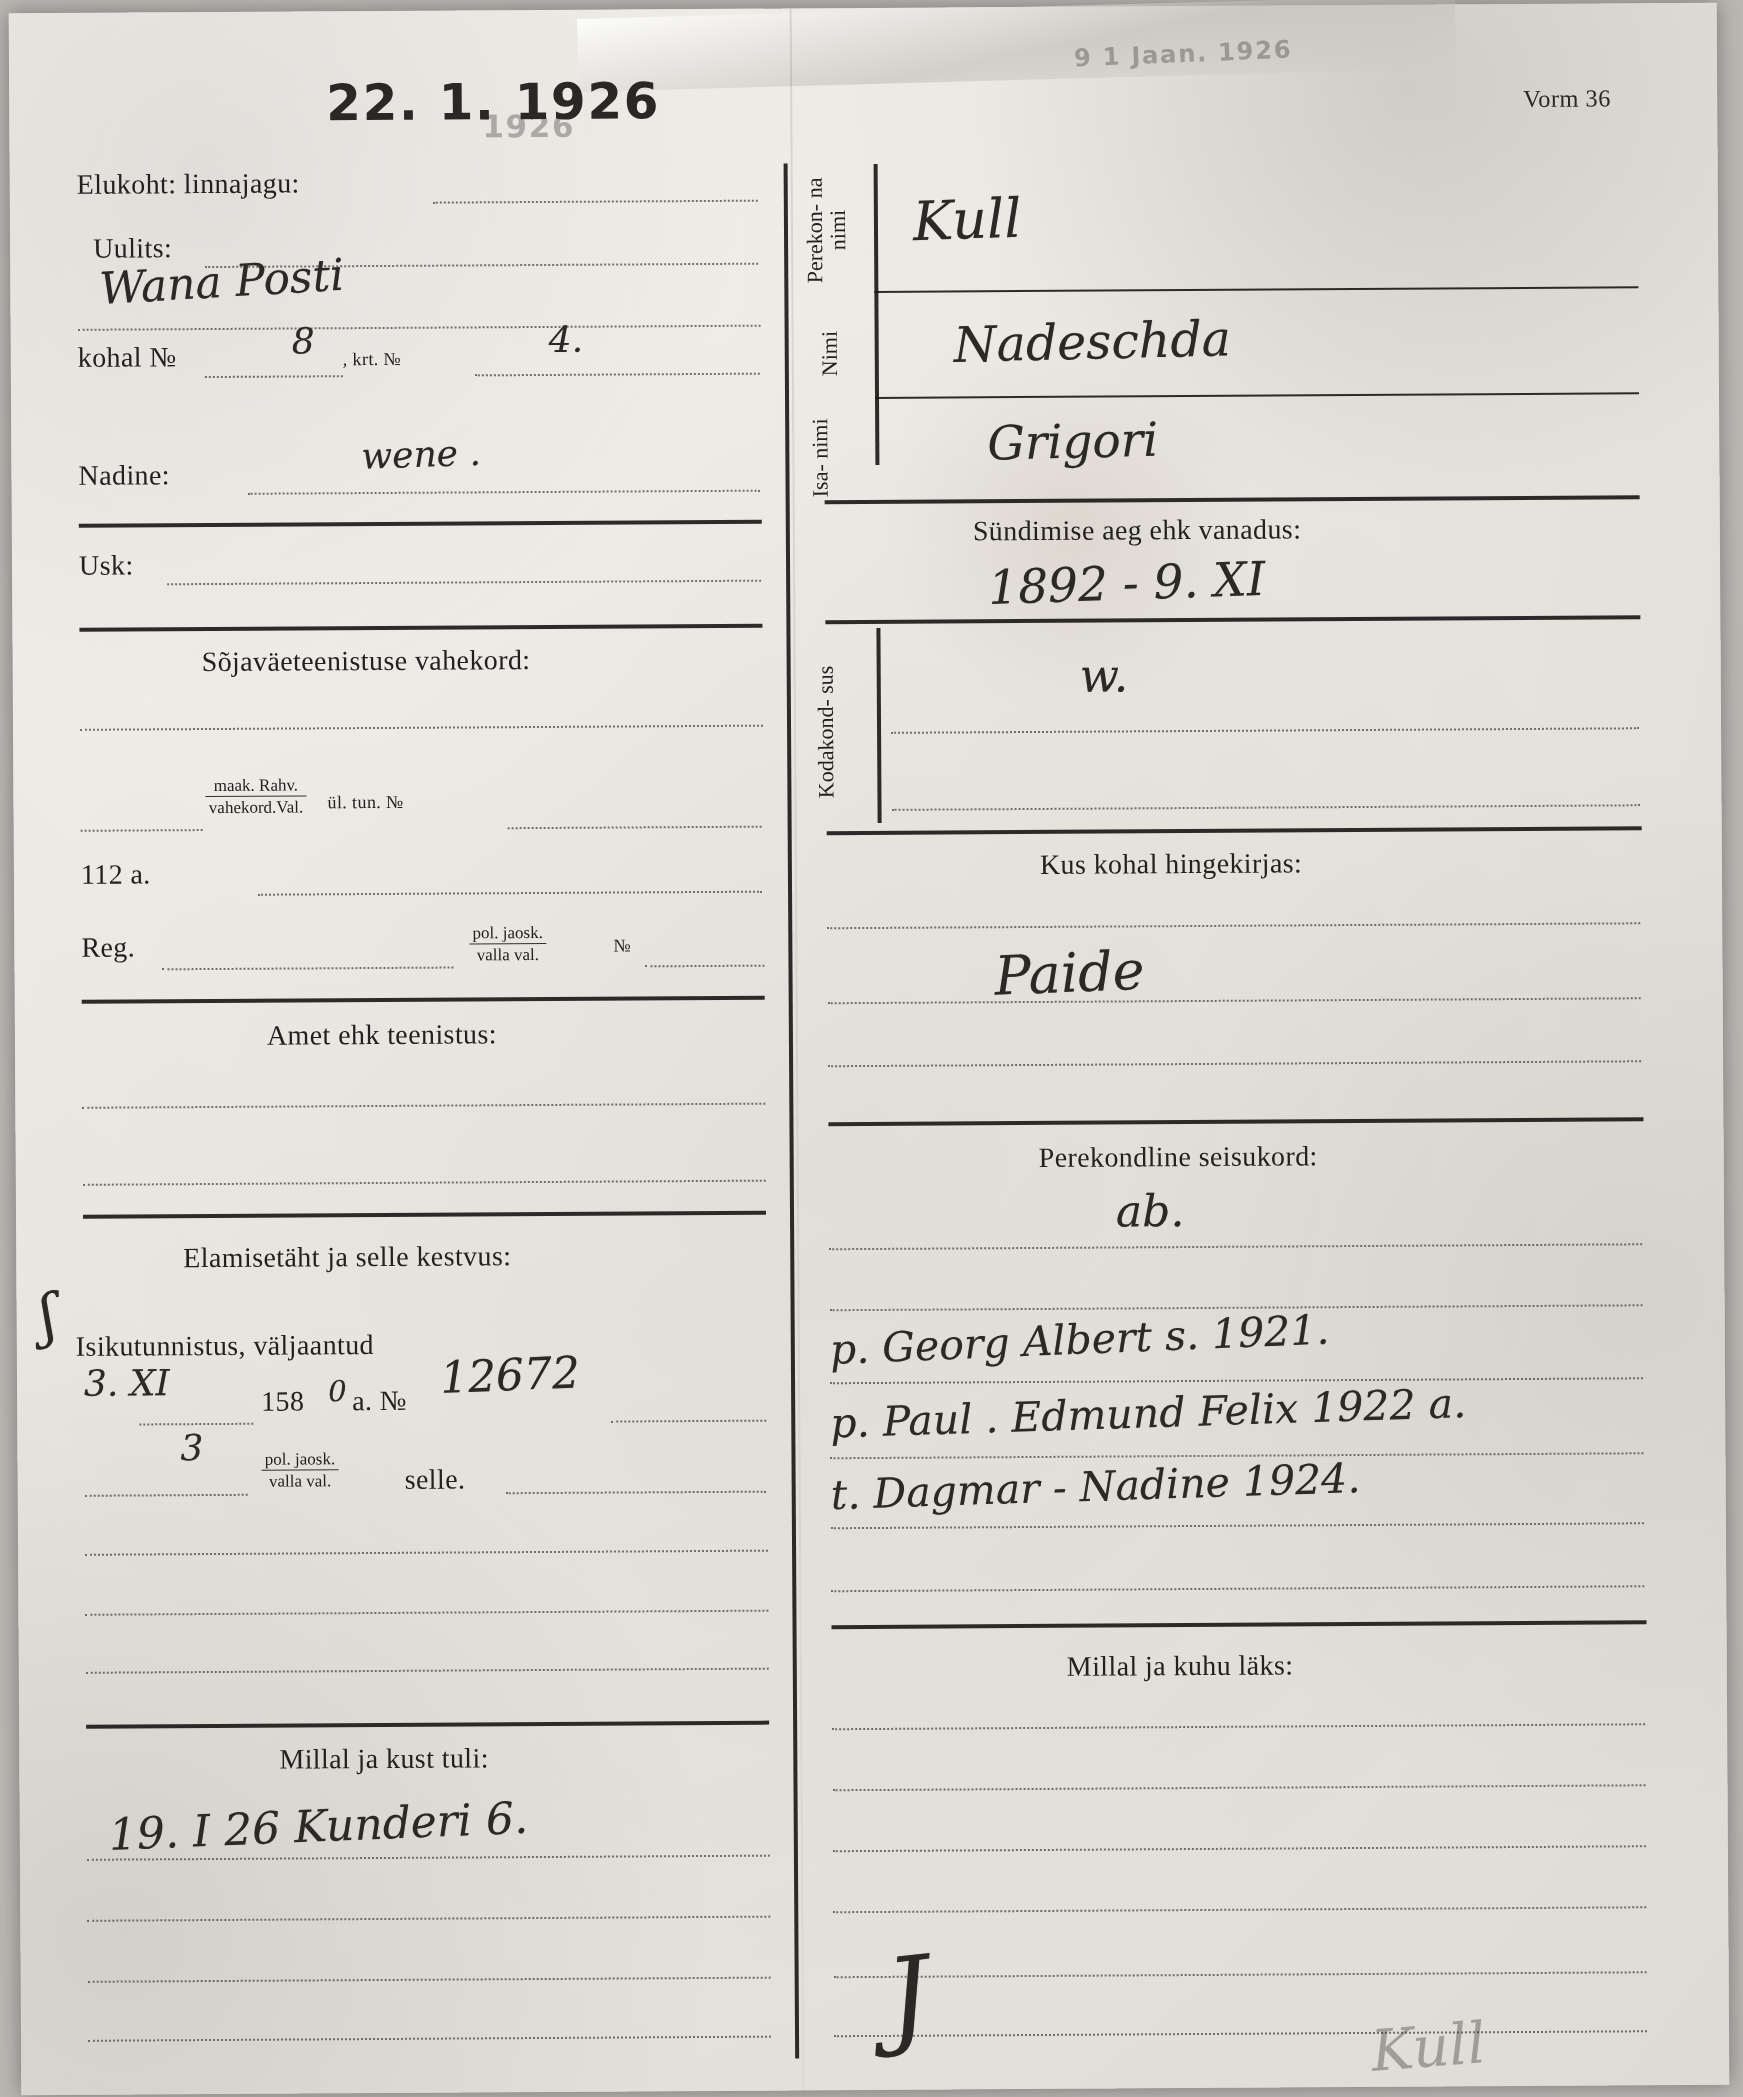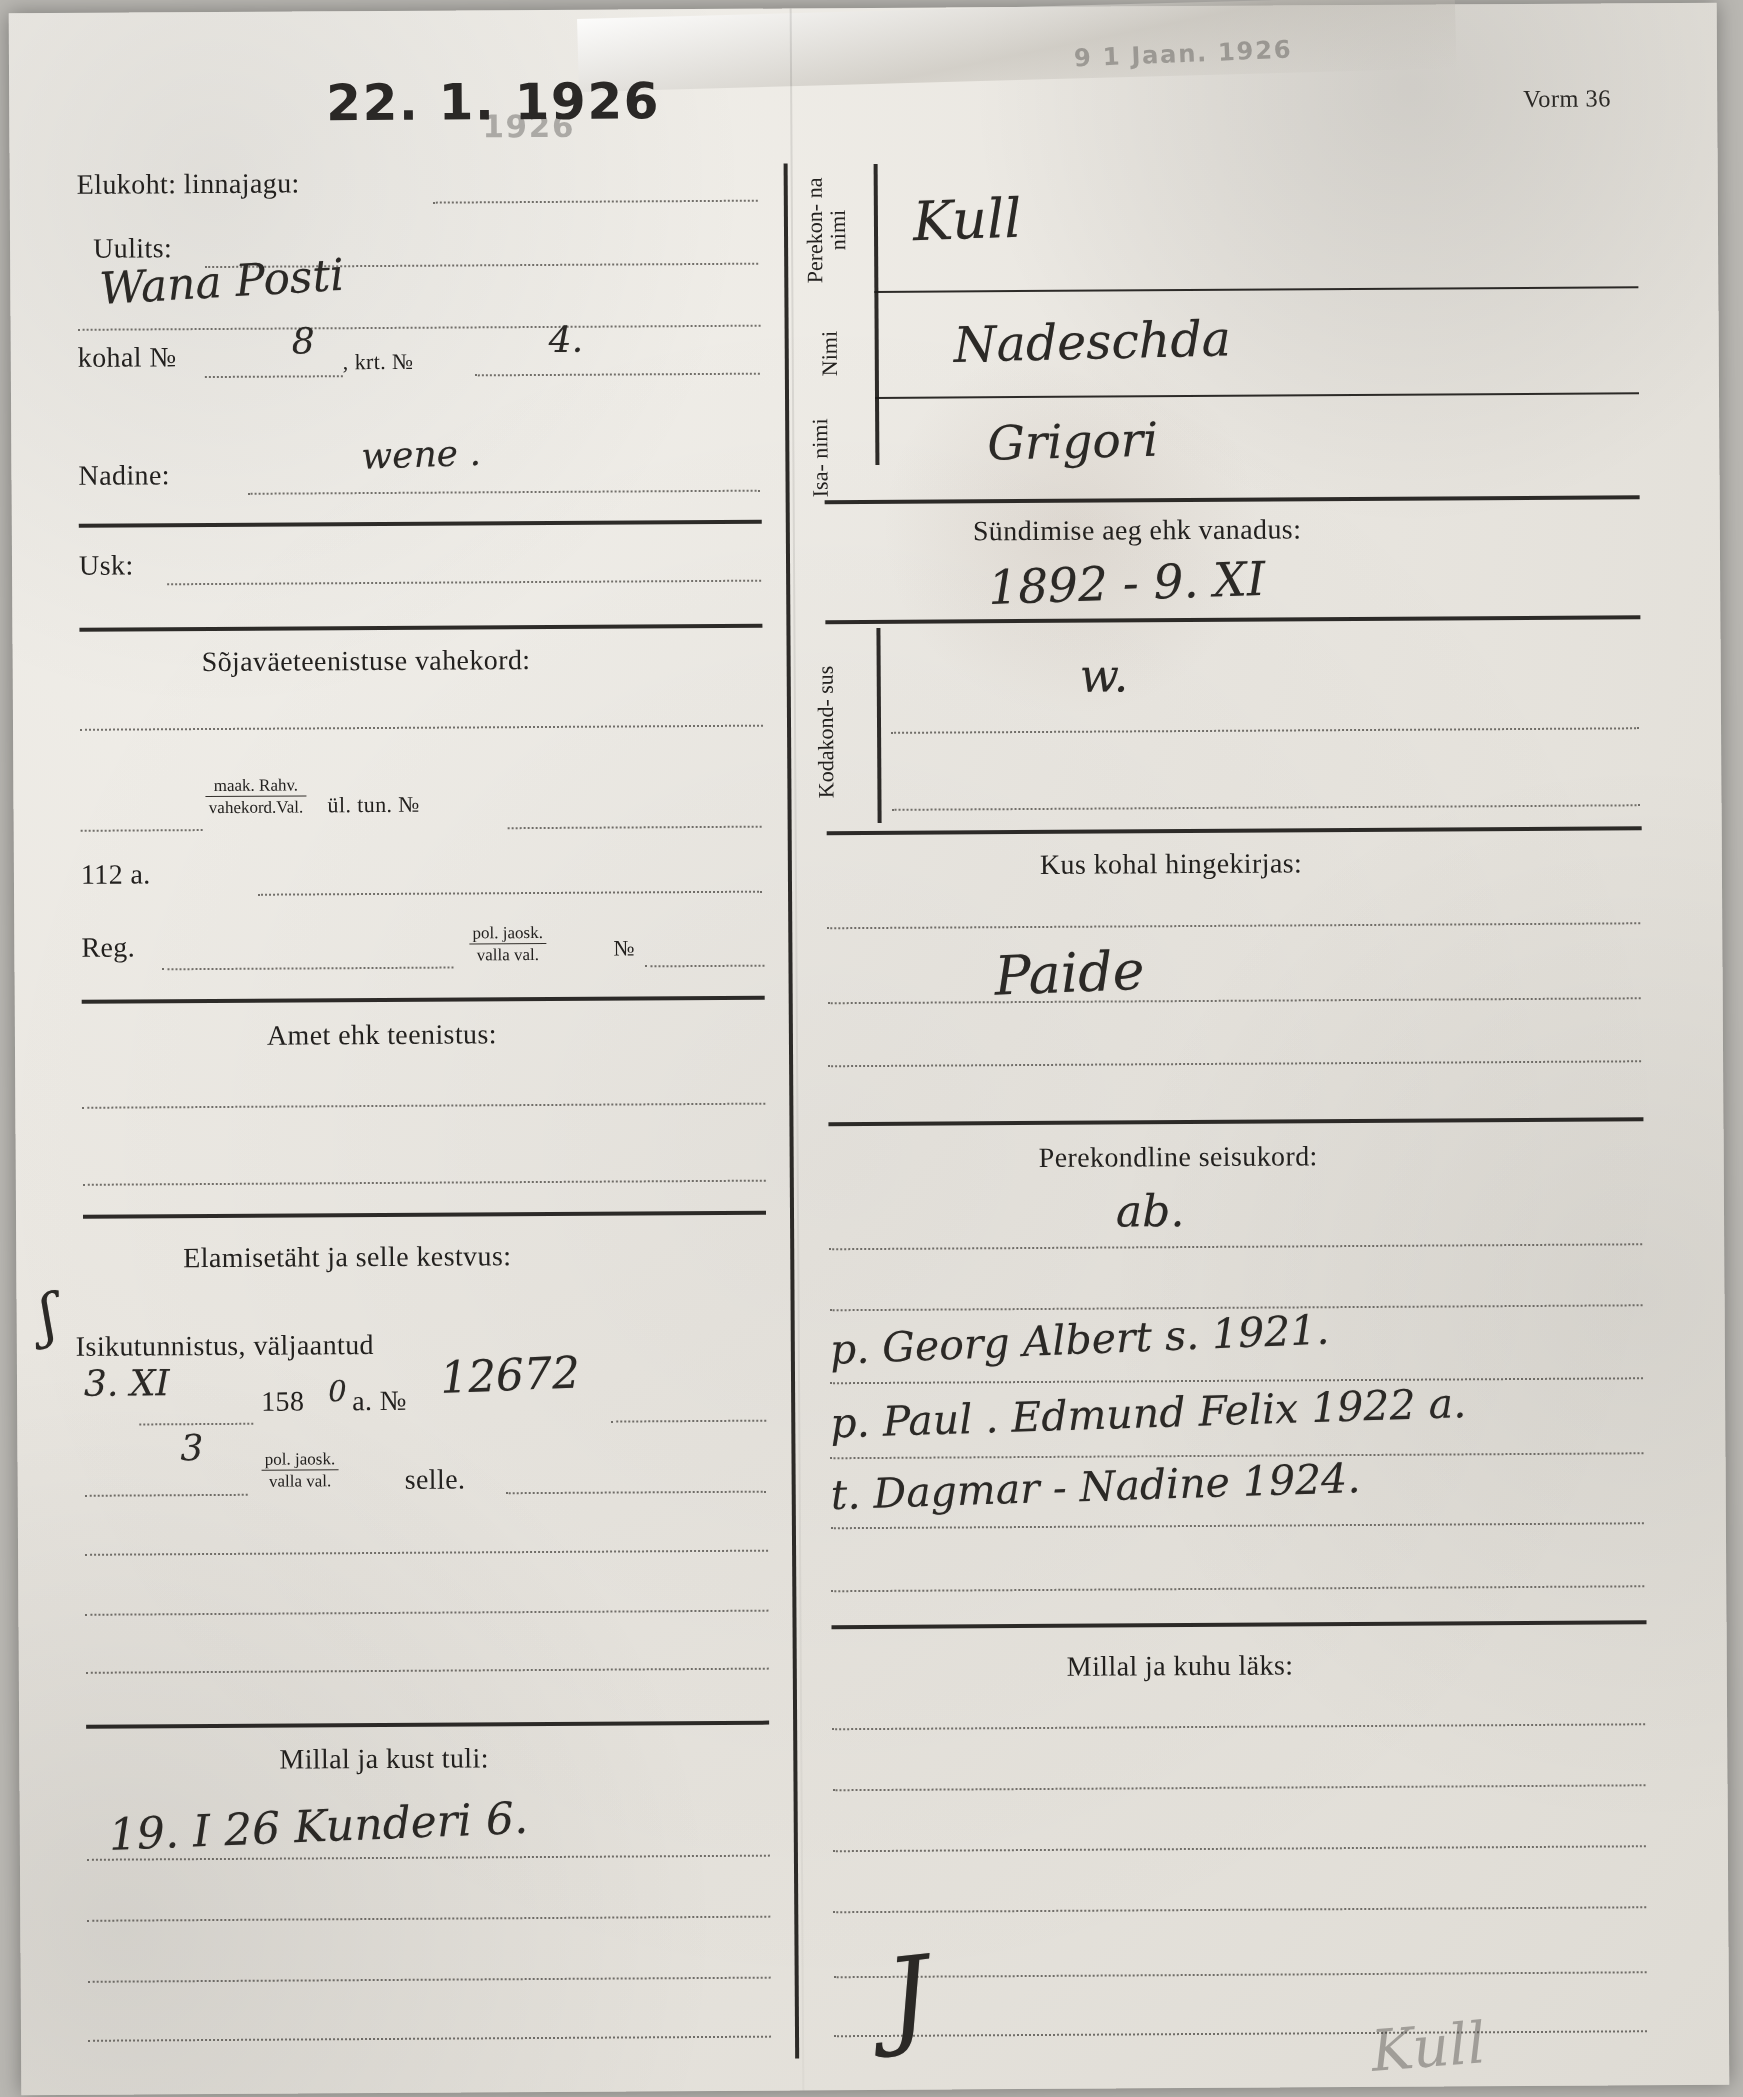--- a/index.html
+++ b/index.html
@@ -59,21 +59,21 @@
     inset: 0;
   }
   
   .lbl {
     position: absolute;
     color: #23211f;
     font-size: 28px;
     letter-spacing: 0.4px;
     white-space: nowrap;
   }
-  .lbl.small { font-size: 22px; }
+  .lbl.small { font-size: 18px; }
   .dotted {
     position: absolute;
     border-bottom: 2.4px dotted #54514c;
     opacity: 0.8;
   }
   .rule {
     position: absolute;
     background: #1c1a18;
     height: 4.1px;
     opacity: 0.92;

